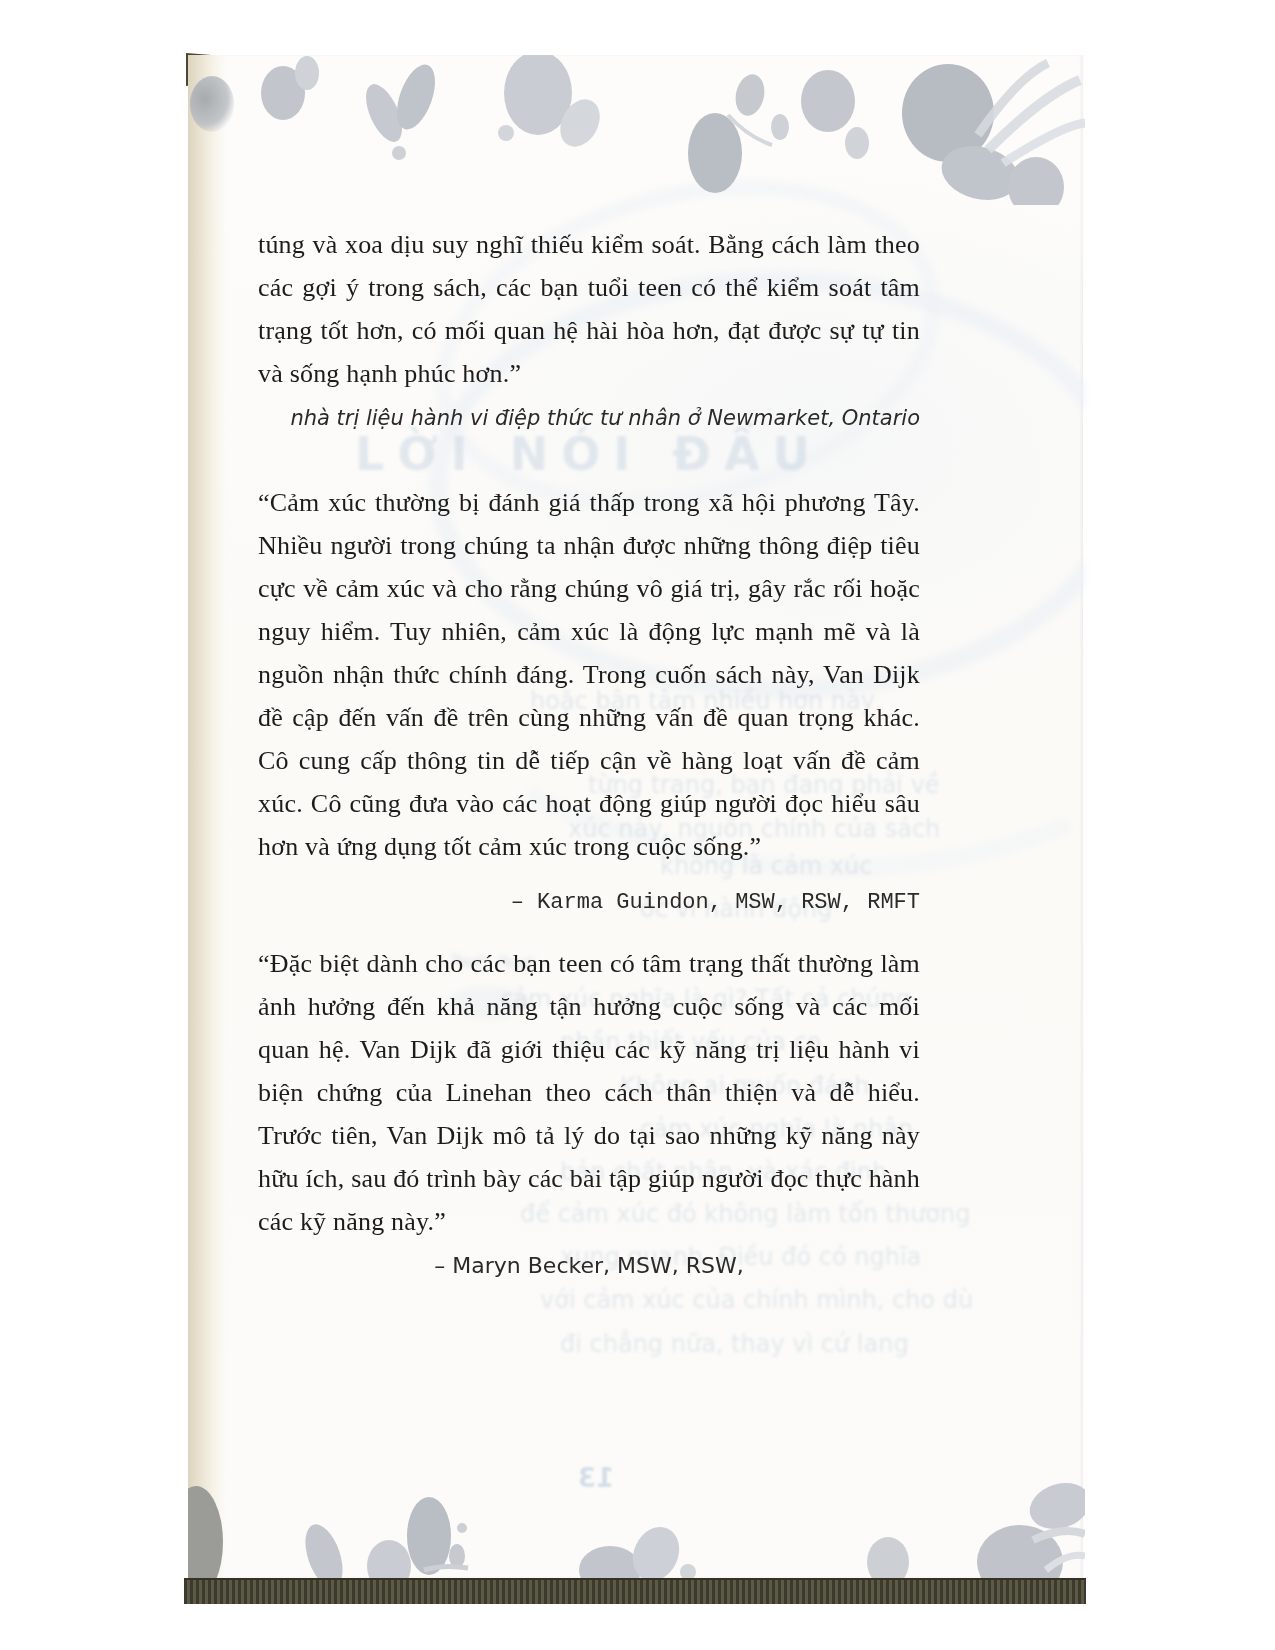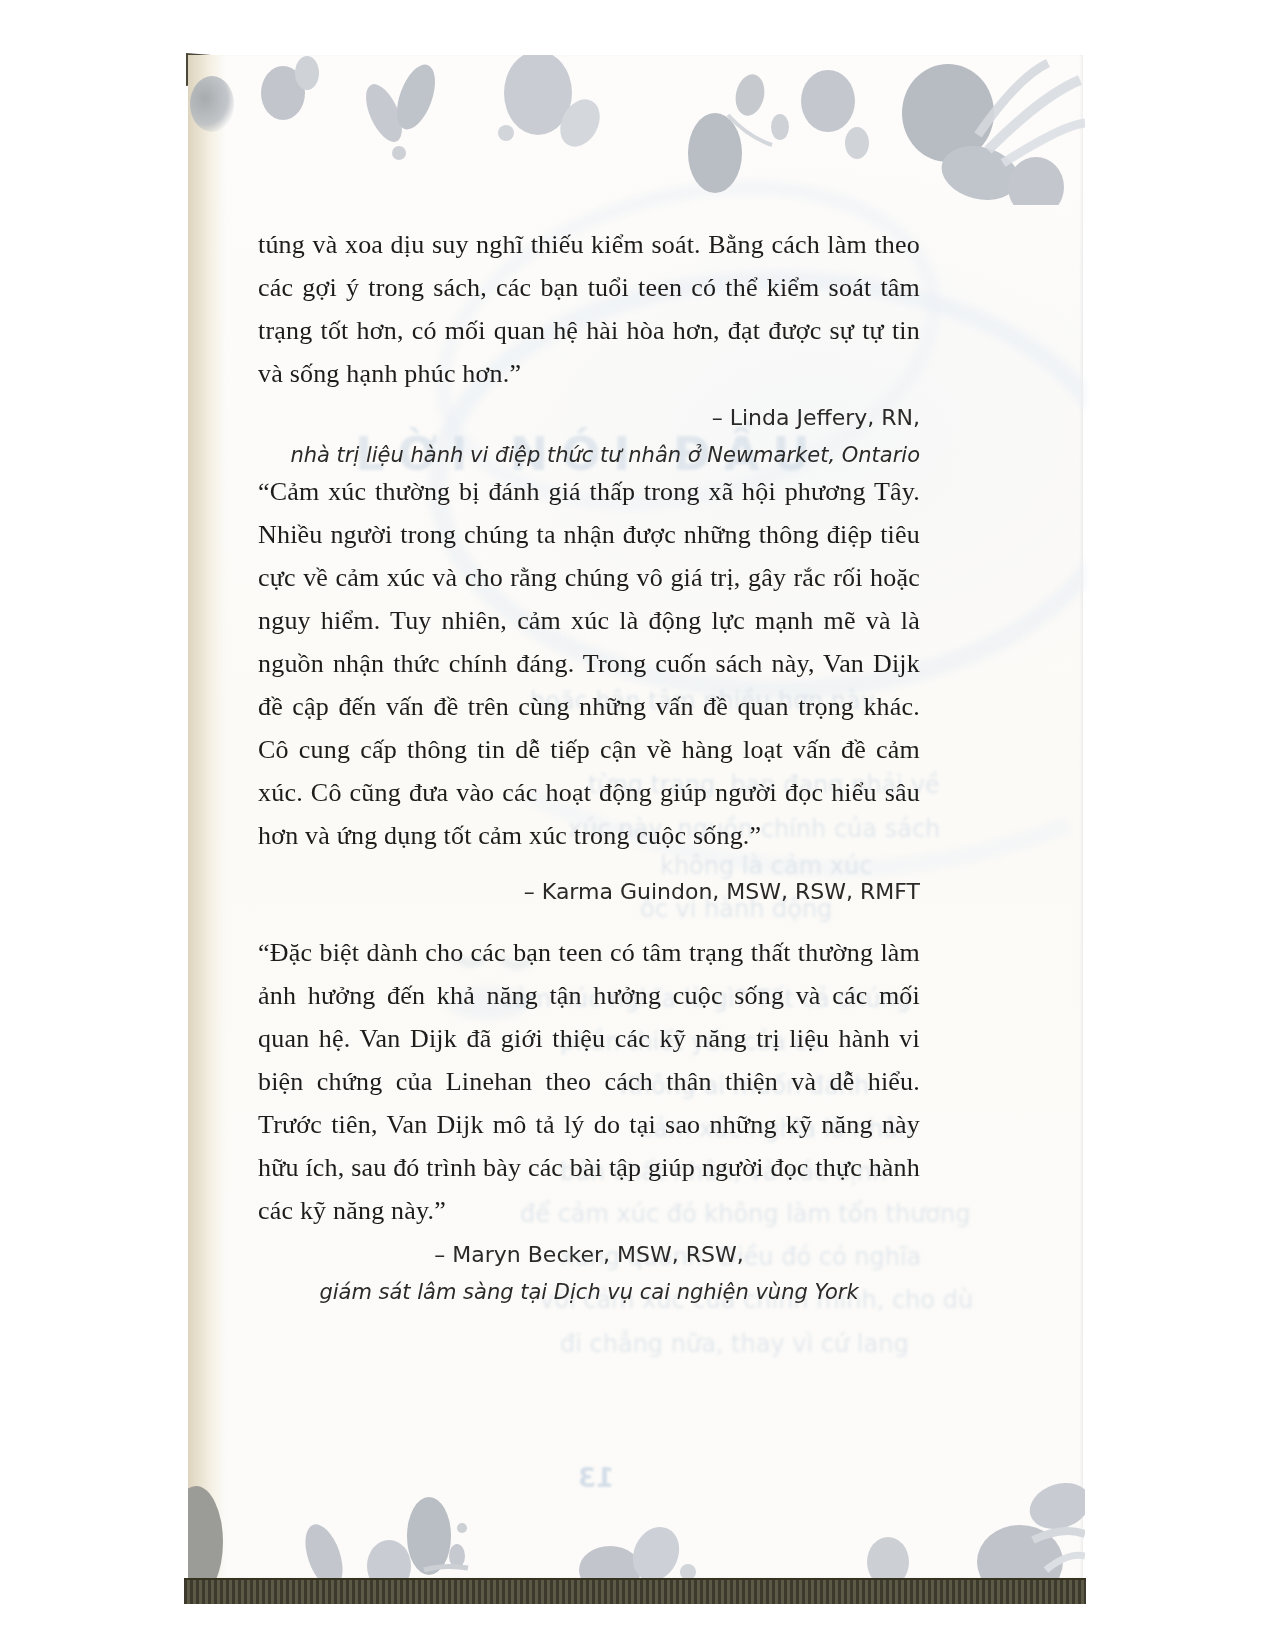--- a/index.html
+++ b/index.html
@@ -56,22 +56,22 @@
   
   .text-col { position:absolute; left:70px; top:168px; width:662px; z-index:3; }
   .quote {
     font-size:26px; line-height:43px; color:#1d1c1a;
     text-align:justify; letter-spacing:.2px;
   }
   .attr { text-align:right; font-family:"DejaVu Sans", sans-serif; color:#2b2a28; }
   .attr-name { font-size:22px; line-height:30px; }
   .attr-role { font-size:21px; line-height:30px; font-style:italic; margin-top:7px; }
   .m-attr1 { margin-top:8px; }
-  .m-q2   { }
-  .m-attr2{ margin-top:20px; }
+  .m-q2   { margin-top:48px; }
+  .m-attr2{ margin-top:20px;font-family:Liberation Mono, monospace; }
   .m-q3   { margin-top:24px; }
   .m-attr3{ margin-top:8px;text-align:center; }
   
   .deco { position:absolute; z-index:2; pointer-events:none; }
 </style>
 </head>
 <body>
 
 <div class="canvas">
 
@@ -144,32 +144,30 @@
       <ellipse cx="700" cy="112" rx="21" ry="25" fill="#ccd0d5"></ellipse>
       <ellipse cx="832" cy="112" rx="43" ry="37" fill="#c0c4ca"></ellipse>
       <ellipse cx="872" cy="56" rx="31" ry="22" fill="#c8ccd2" transform="rotate(-18 872 56)"></ellipse>
       <path d="M845,90 q30,-14 52,-6" fill="none" stroke="#d5d8dd" stroke-width="8"></path>
       <path d="M858,120 q22,-18 39,-14" fill="none" stroke="#dcdfe3" stroke-width="7"></path>
     </svg>
 
     <div class="text-col">
       <div class="quote">túng và xoa dịu suy nghĩ thiếu kiểm soát. Bằng cách làm theo các gợi ý trong sách, các bạn tuổi teen có thể kiểm soát tâm trạng tốt hơn, có mối quan hệ hài hòa hơn, đạt được sự tự tin và sống hạnh phúc hơn.”</div>
       <div class="attr m-attr1">
-        <div class="attr-name">– Linda Jeffery, RN,</div>
         <div class="attr-role">nhà trị liệu hành vi điệp thức tư nhân ở Newmarket, Ontario</div>
       </div>
 
       <div class="quote m-q2">“Cảm xúc thường bị đánh giá thấp trong xã hội phương Tây. Nhiều người trong chúng ta nhận được những thông điệp tiêu cực về cảm xúc và cho rằng chúng vô giá trị, gây rắc rối hoặc nguy hiểm. Tuy nhiên, cảm xúc là động lực mạnh mẽ và là nguồn nhận thức chính đáng. Trong cuốn sách này, Van Dijk đề cập đến vấn đề trên cùng những vấn đề quan trọng khác. Cô cung cấp thông tin dễ tiếp cận về hàng loạt vấn đề cảm xúc. Cô cũng đưa vào các hoạt động giúp người đọc hiểu sâu hơn và ứng dụng tốt cảm xúc trong cuộc sống.”</div>
       <div class="attr m-attr2">
         <div class="attr-name">– Karma Guindon, MSW, RSW, RMFT</div>
       </div>
 
       <div class="quote m-q3">“Đặc biệt dành cho các bạn teen có tâm trạng thất thường làm ảnh hưởng đến khả năng tận hưởng cuộc sống và các mối quan hệ. Van Dijk đã giới thiệu các kỹ năng trị liệu hành vi biện chứng của Linehan theo cách thân thiện và dễ hiểu. Trước tiên, Van Dijk mô tả lý do tại sao những kỹ năng này hữu ích, sau đó trình bày các bài tập giúp người đọc thực hành các kỹ năng này.”</div>
       <div class="attr m-attr3">
         <div class="attr-name">– Maryn Becker, MSW, RSW,</div>
-        <div class="attr-role">giám sát lâm sàng tại Dịch vụ cai nghiện vùng York</div>
       </div>
     </div>
   </div>
 
   <div class="curl-blob"></div>
   <div class="table-strip"></div>
 </div>
 
 </body></html>

